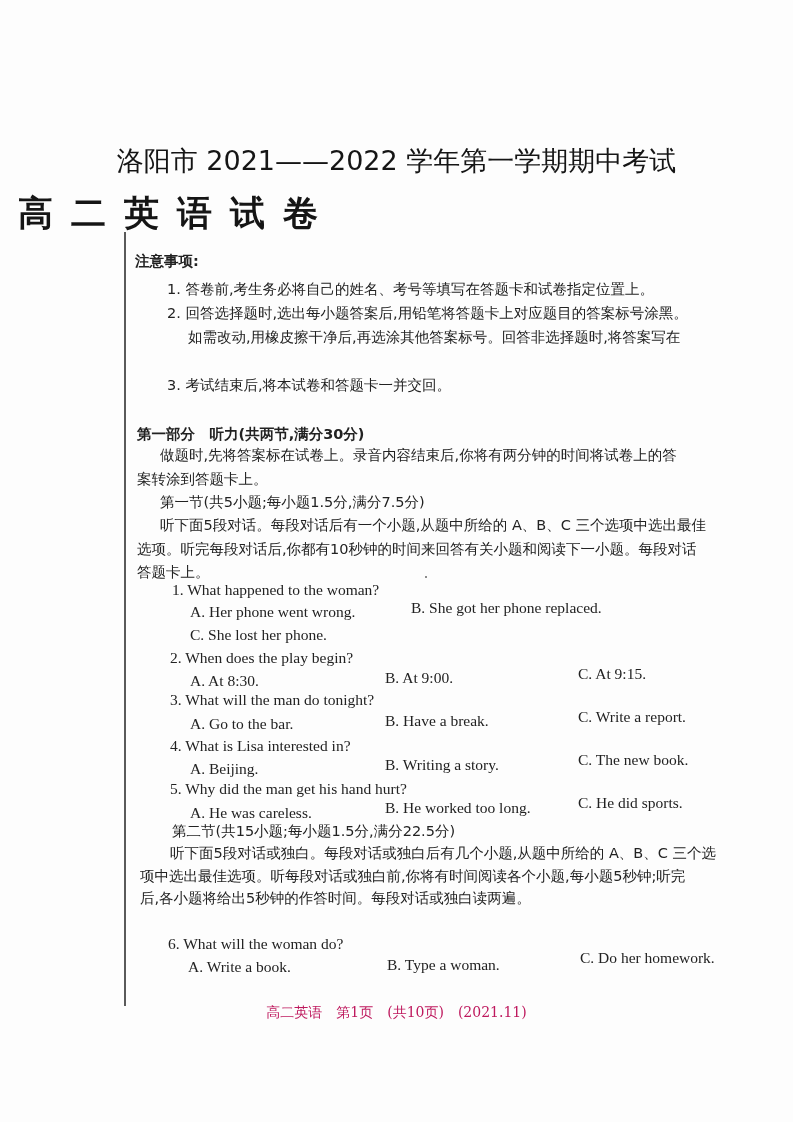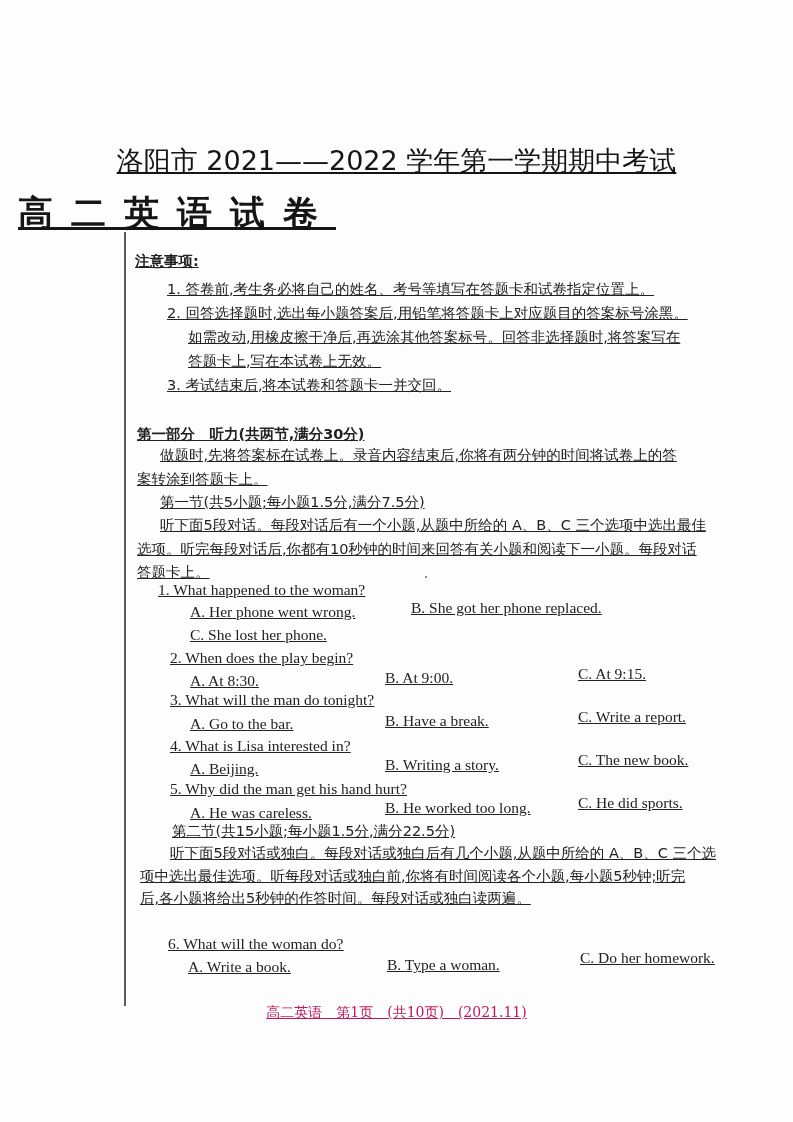--- a/index.html
+++ b/index.html
@@ -1,15 +1,15 @@
 <!DOCTYPE html>
 <html><head>
   <meta charset="utf-8">
   <style>
-    * { margin: 0; padding: 0; box-sizing: border-box; text-decoration: underline; }
+    * { margin: 0; padding: 0; box-sizing: border-box; }
     html, body {
       width: 793px; height: 1122px;
       background: #ffffff;
       overflow: hidden;
     }
     body {
       position: relative;
       font-family: "DejaVu Serif", "Liberation Serif", serif;
       color: #1e1e1e;
     }
@@ -82,35 +82,34 @@
 
   <div class="left-rule"></div>
 
   <div class="title-1">洛阳市 2021——2022 学年第一学期期中考试</div>
   <div class="title-2">高二英语试卷</div>
 
   <div class="abs cn bold" style="left:135px; top:252px;">注意事项:</div>
   <div class="abs cn" style="left:167px; top:280px;">1. 答卷前,考生务必将自己的姓名、考号等填写在答题卡和试卷指定位置上。</div>
   <div class="abs cn" style="left:167px; top:304px;">2. 回答选择题时,选出每小题答案后,用铅笔将答题卡上对应题目的答案标号涂黑。</div>
   <div class="abs cn" style="left:188px; top:328px;">如需改动,用橡皮擦干净后,再选涂其他答案标号。回答非选择题时,将答案写在</div>
-  <div class="abs cn" style="left:188px; top:352px;">答题卡上,写在本试卷上无效。</div>
   <div class="abs cn" style="left:167px; top:376px;">3. 考试结束后,将本试卷和答题卡一并交回。</div>
 
   <div class="abs cn bold" style="left:137px; top:425px;">第一部分　听力(共两节,满分30分)</div>
   <div class="abs cn" style="left:160px; top:446px;">做题时,先将答案标在试卷上。录音内容结束后,你将有两分钟的时间将试卷上的答</div>
   <div class="abs cn" style="left:137px; top:470px;">案转涂到答题卡上。</div>
 
   <div class="abs cn" style="left:160px; top:493px;">第一节(共5小题;每小题1.5分,满分7.5分)</div>
   <div class="abs cn" style="left:160px; top:516px;">听下面5段对话。每段对话后有一个小题,从题中所给的 A、B、C 三个选项中选出最佳</div>
   <div class="abs cn" style="left:137px; top:540px;">选项。听完每段对话后,你都有10秒钟的时间来回答有关小题和阅读下一小题。每段对话</div>
   <div class="abs cn" style="left:137px; top:563px;">答题卡上。</div>
 
   <div class="dot"></div>
 
-  <div class="abs en" style="left:158px; top:581px;">
+  <div class="abs en" style="left:172px; top:581px;">
     <span>1.</span>
     <span>What happened to the woman?</span>
   </div>
   <div class="abs en" style="left:190px; top:603px;">A. Her phone went wrong.</div>
   <div class="abs en" style="left:411px; top:599px;">B. She got her phone replaced.</div>
   <div class="abs en" style="left:190px; top:626px;">C. She lost her phone.</div>
 
   <div class="abs en" style="left:170px; top:649px;">
     <span>2.</span>
     <span>When does the play begin?</span>

